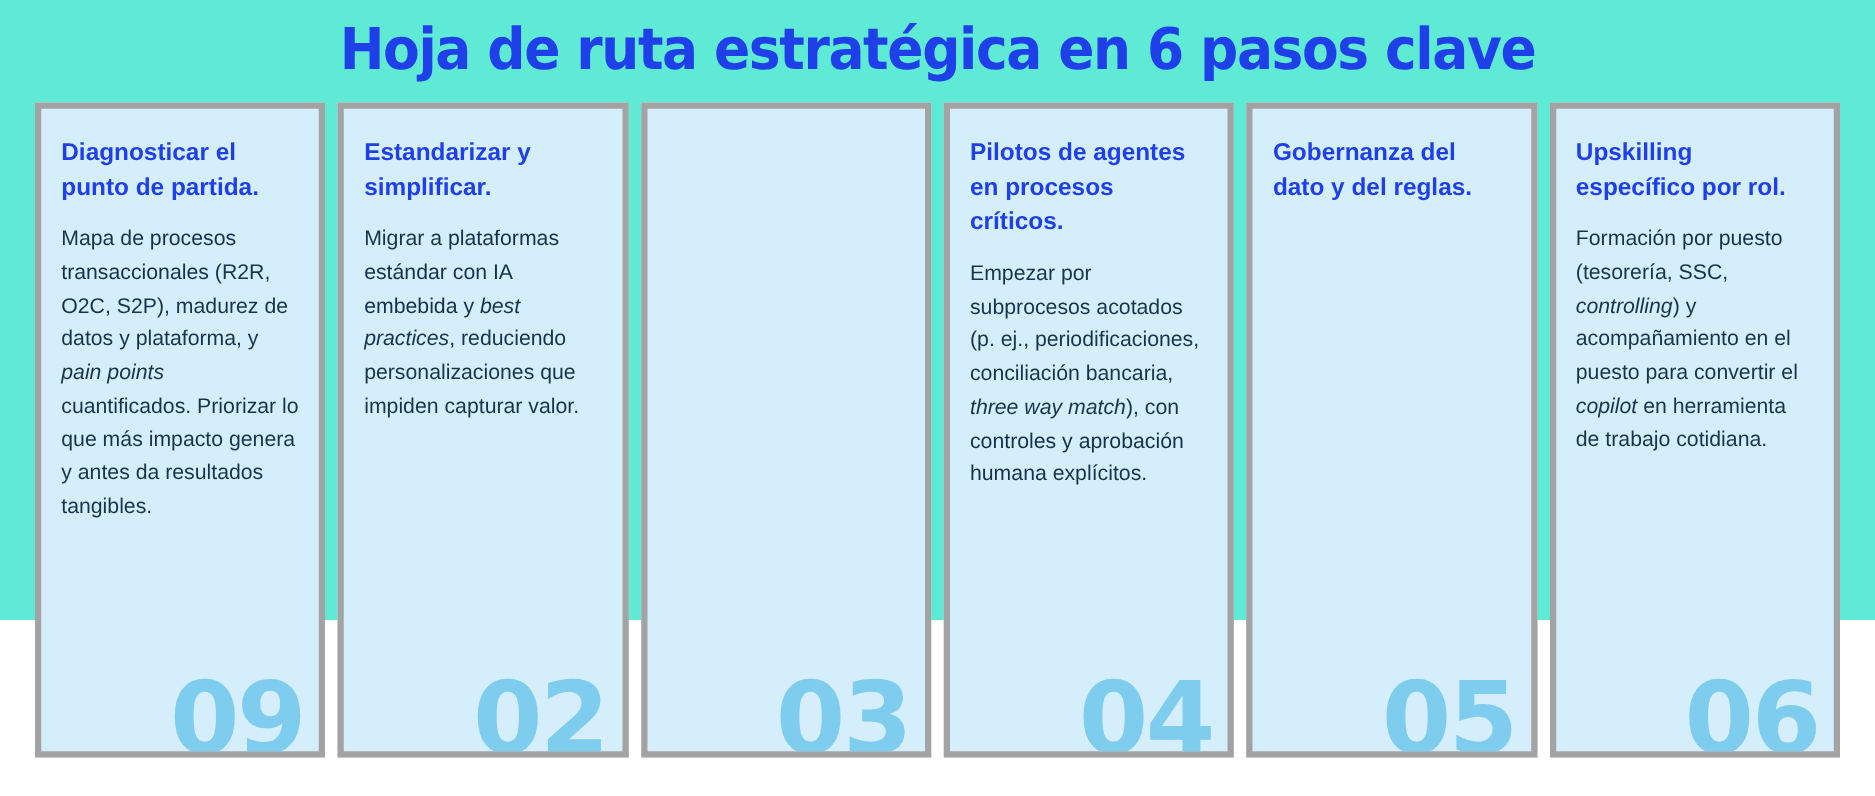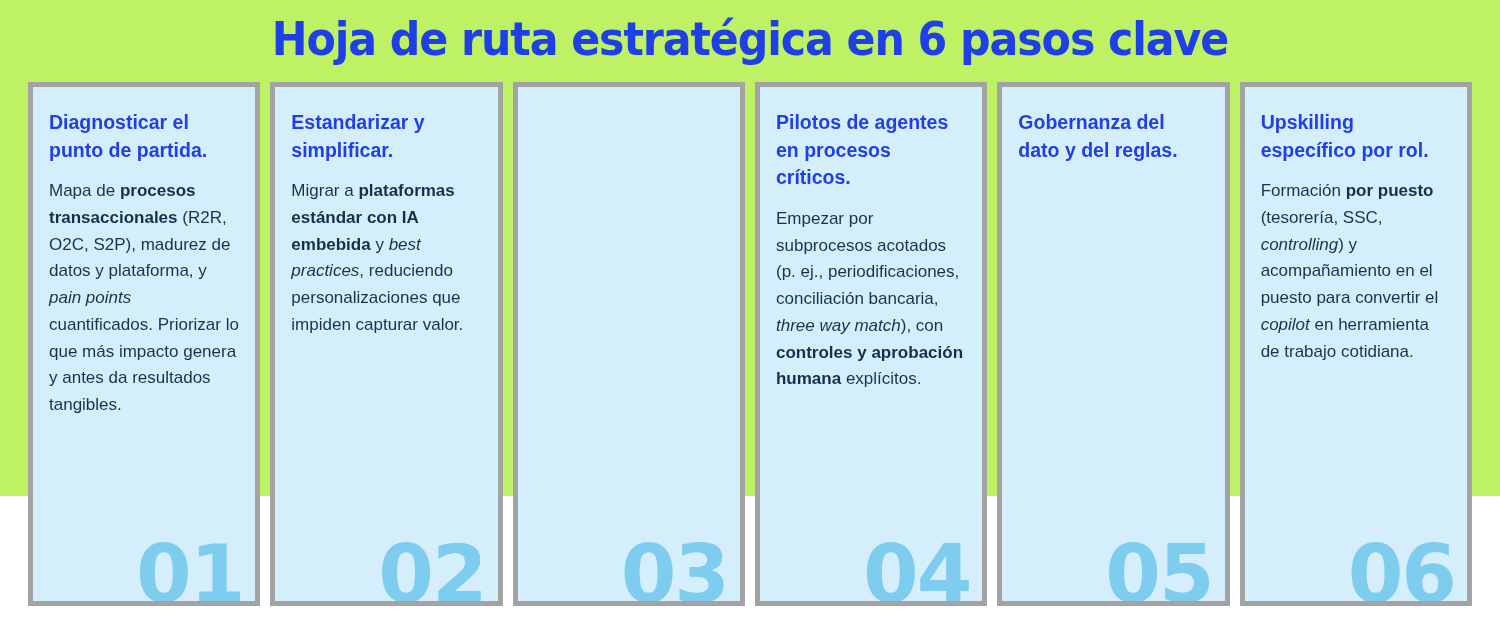--- a/index.html
+++ b/index.html
@@ -10,21 +10,21 @@
   body {
     width: 1500px;
     height: 637px;
     font-family: "Liberation Sans", sans-serif;
     overflow: hidden;
   }
   .page {
     position: relative;
     width: 1500px;
     height: 496px;
-    background: #bef264;
+    background: #5eead4;
   }
   .title {
     text-align: center;
     font-family: "DejaVu Sans", sans-serif;
     font-weight: bold;
     font-size: 46px;
     letter-spacing: -1.2px;
     color: #1f3fe8;
     padding-top: 16px;
     line-height: 1.0;
@@ -59,21 +59,21 @@
   }
   .card-heading em {
     font-style: italic;
   }
   .card-body {
     color: #17344a;
     font-size: 17px;
     line-height: 1.57;
     margin: 0;
   }
-  .card-body b { font-weight: bold; color: #14304a; }
+  .card-body b { font-weight: normal; color: #14304a; }
   .card-body i { font-style: italic; }
   .card-number {
     position: absolute;
     right: 12px;
     bottom: -14px;
     font-family: "DejaVu Sans", sans-serif;
     font-weight: bold;
     font-size: 80px;
     color: #7fcdee;
     letter-spacing: -2px;
@@ -85,21 +85,21 @@
 
 <div class="page">
 
   <div class="title">Hoja de ruta estratégica en 6 pasos clave</div>
 
   <div class="cards">
 
     <div class="card">
       <div class="card-heading">Diagnosticar el punto de partida.</div>
       <div class="card-body">Mapa de <b>procesos transaccionales</b> (R2R, O2C, S2P), madurez de datos y plataforma, y <i>pain points</i> cuantificados. Priorizar lo que más impacto genera y antes da resultados tangibles.</div>
-      <div class="card-number">01</div>
+      <div class="card-number">09</div>
     </div>
 
     <div class="card">
       <div class="card-heading">Estandarizar y simplificar.</div>
       <div class="card-body">Migrar a <b>plataformas estándar con IA embebida</b> y <i>best practices</i>, reduciendo personalizaciones que impiden capturar valor.</div>
       <div class="card-number">02</div>
     </div>
 
     <div class="card">
       <div class="card-number">03</div>

